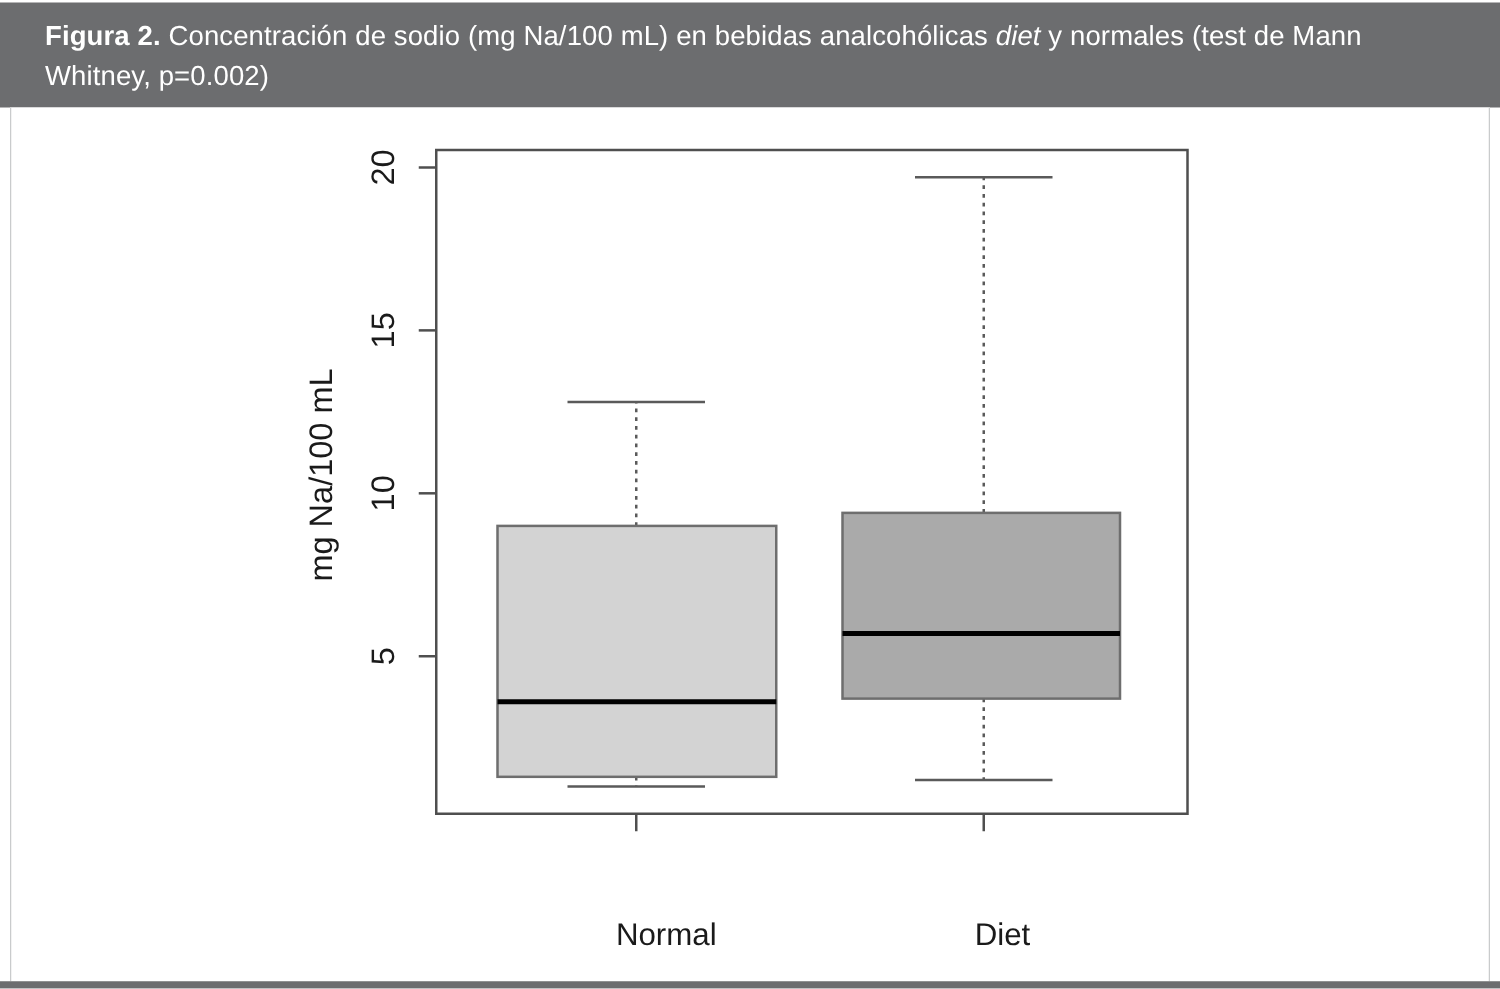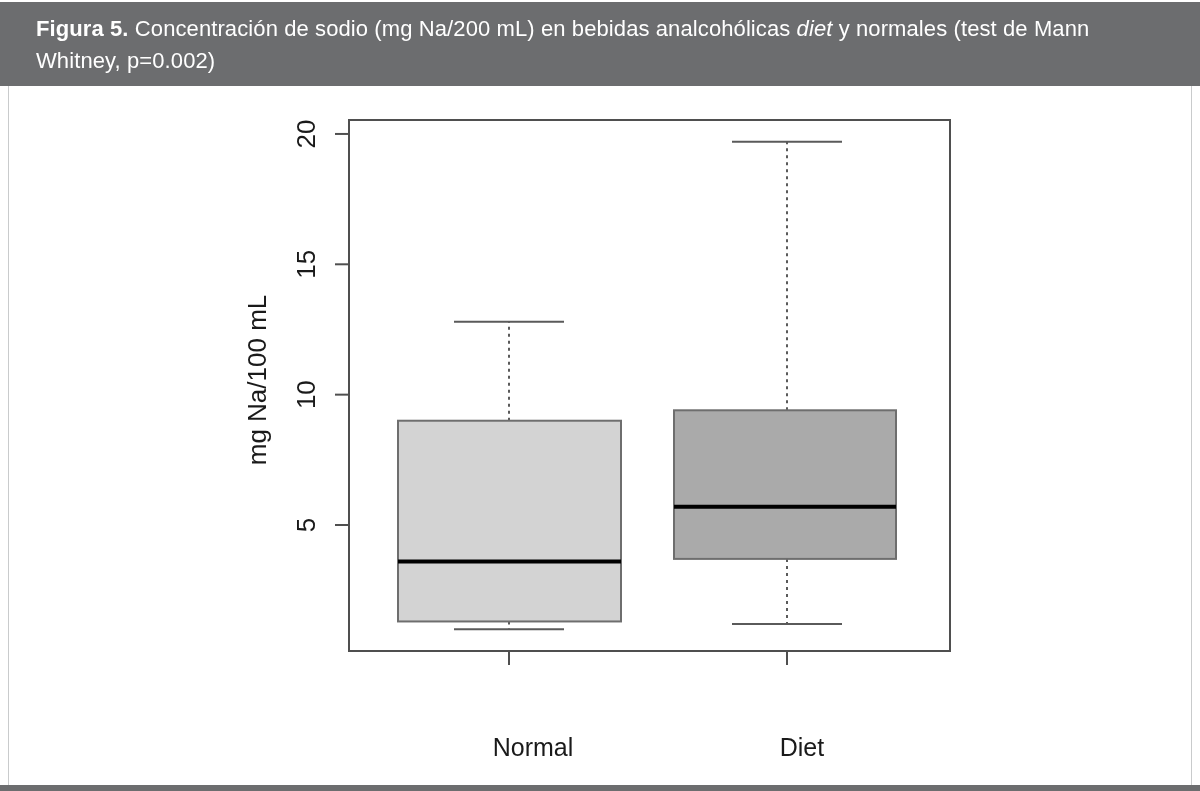--- a/index.html
+++ b/index.html
@@ -34,21 +34,21 @@
   .plot-svg { position: absolute; top: 0; left: 0; }
   .footer-bar { position: absolute; left: 0; right: 0; bottom: 0; height: 6px; }
   svg text { font-family: "Liberation Sans", sans-serif; }
 </style>
 </head>
 <body>
 
 <div class="stage">
 
   <div class="caption-bar" style="background: rgb(108, 109, 111);">
-    <span class="caption-label">Figura 5.</span><span> Concentración de sodio (mg Na/200 mL) en bebidas analcohólicas </span><span class="caption-italic">diet</span><span> y normales (test de Mann Whitney, p=0.002)</span>
+    <span class="caption-label">Figura 2.</span><span> Concentración de sodio (mg Na/100 mL) en bebidas analcohólicas </span><span class="caption-italic">diet</span><span> y normales (test de Mann Whitney, p=0.002)</span>
   </div>
 
   <div class="chart-panel">
     <svg id="boxplot-svg" class="plot-svg" width="1183" height="699" viewBox="0 0 1183 699">
         <rect x="340" y="34" width="601" height="531" fill="none" stroke="#4f4f4f" stroke-width="2"></rect>
         <line x1="340" y1="439" x2="326" y2="439" stroke="#4f4f4f" stroke-width="2"></line>
         <text transform="translate(299,439) rotate(-90)" text-anchor="middle" dominant-baseline="middle" font-size="26" fill="#1a1a1a">5</text>
         <line x1="340" y1="308.65" x2="326" y2="308.65" stroke="#4f4f4f" stroke-width="2"></line>
         <text transform="translate(299,308.65) rotate(-90)" text-anchor="middle" dominant-baseline="middle" font-size="26" fill="#1a1a1a">10</text>
         <line x1="340" y1="178.3" x2="326" y2="178.3" stroke="#4f4f4f" stroke-width="2"></line>

